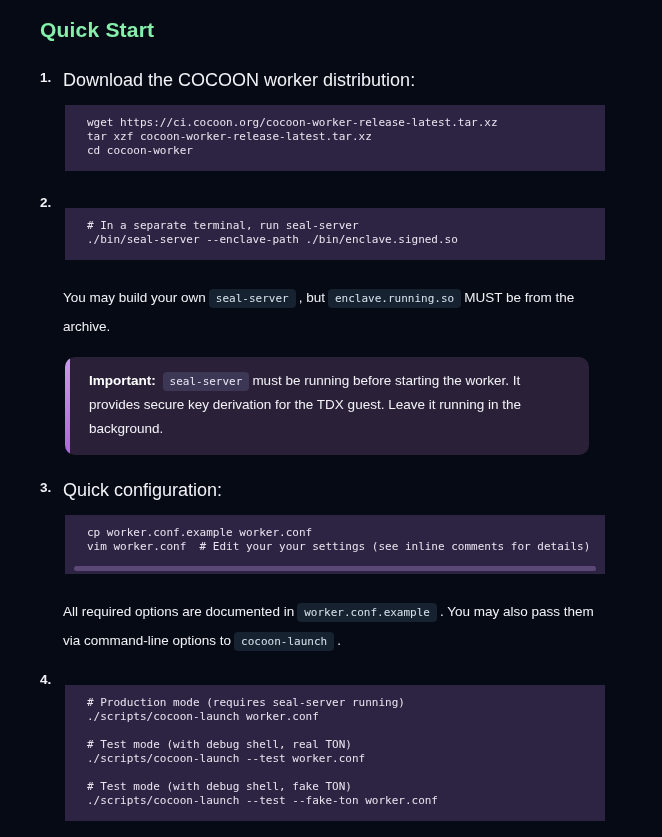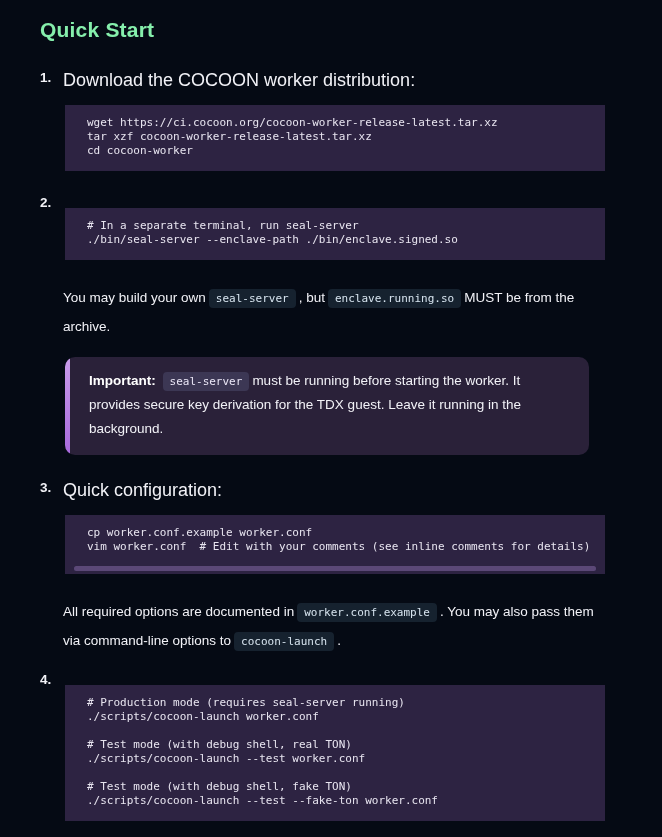--- a/index.html
+++ b/index.html
@@ -110,21 +110,21 @@
         </div>
       </div>
     </li>
 
     <li class="step">
       <span class="step-num">3.</span>
       <div class="step-body">
         <p class="step-label">Quick configuration:</p>
         <div class="codeblock pad-scroll">
           <pre>cp worker.conf.example worker.conf
-vim worker.conf  # Edit with your comments (see inline comments for details)</pre>
+vim worker.conf  # Edit your your settings (see inline comments for details)</pre>
           <div class="hscroll purple">
               <div class="thumb"></div>
             </div>
         </div>
         <p class="para"><span>All required options are documented in</span><code class="inline">worker.conf.example</code><span>. You may also pass them via command-line options to</span><code class="inline">cocoon-launch</code><span>.</span></p>
       </div>
     </li>
 
     <li class="step">
       <span class="step-num">4.</span>

